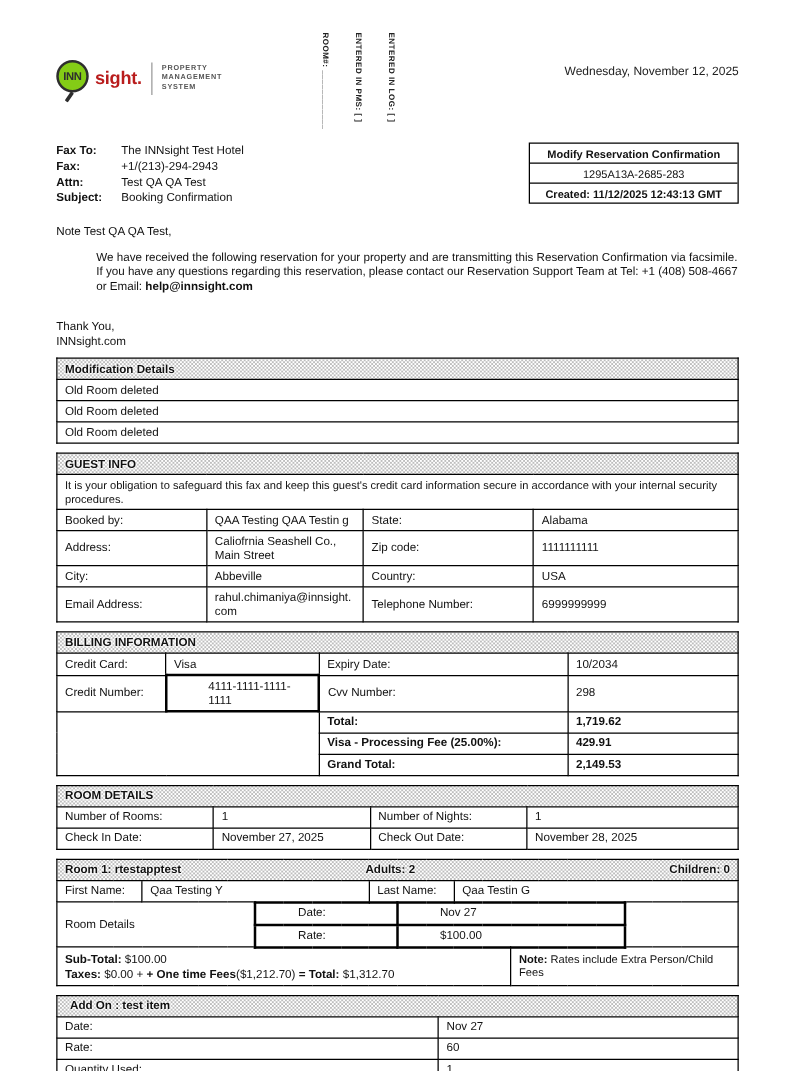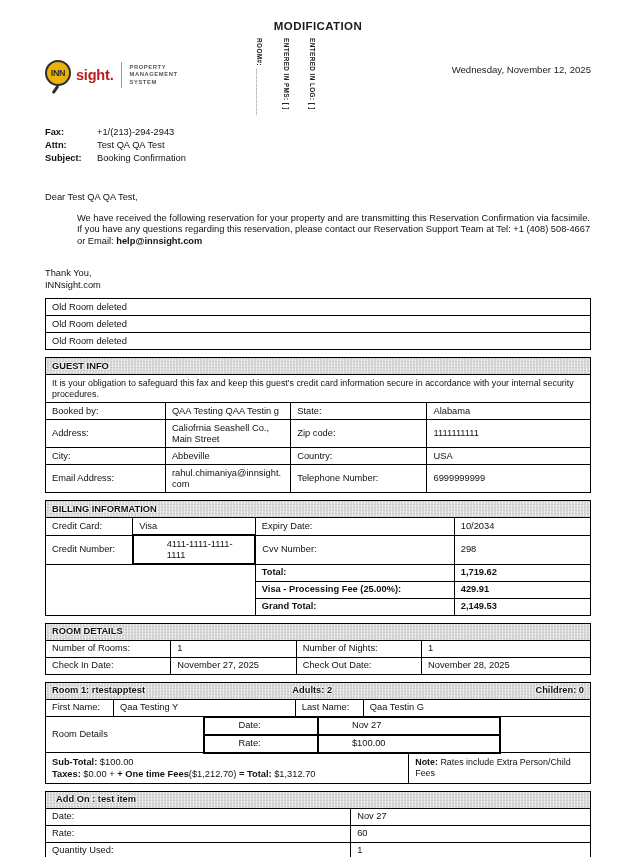--- a/index.html
+++ b/index.html
@@ -8,21 +8,21 @@
   .page { position:relative; width:635px; height:857px; background:#fff; overflow:hidden; }
   .content { padding: 20px 44px 0 45px; }
 
   .doc-title { text-align:center; font-weight:bold; font-size:11.5px; letter-spacing:.4px; color:#1a1a1a; }
 
   
   .header-zone { position:relative; height:86px; margin-top:6px; }
   .logo { position:absolute; left:0; top:22px; display:flex; align-items:center; }
   .lens-wrap { position:relative; width:30px; height:30px; }
   .lens { position:absolute; left:0; top:0; width:26px; height:26px; border:2.5px solid #2e2e2e; border-radius:50%;
-          display:flex; align-items:center; justify-content:center; font-weight:bold; font-size:9px; letter-spacing:-.3px; color:#2e2e2e; background:#eab308; }
+          display:flex; align-items:center; justify-content:center; font-weight:bold; font-size:9px; letter-spacing:-.3px; color:#2e2e2e; background:#84cc16; }
   .lens-handle { position:absolute; left:9px; top:25px; width:3px; height:9px; background:#2e2e2e; transform:rotate(35deg); border-radius:1px; }
   .logo-sight { font-size:14.5px; font-weight:bold; color:#b91c1c; margin-left:1px; letter-spacing:-.2px; }
   .logo-sep { width:1px; height:26px; background:#999; margin:0 7px 0 8px; }
   .logo-tagline { font-size:5.8px; letter-spacing:.6px; color:#555; line-height:7.5px; font-weight:bold; }
   .stamp { position:absolute; top:0; writing-mode:vertical-rl; font-size:6.4px; font-weight:bold; letter-spacing:.4px; color:#222; white-space:nowrap; }
   .stamp-room { left:211px; }
   .stamp-pms  { left:238px; }
   .stamp-log  { left:264px; }
   .date-line { position:absolute; right:0; top:26px; font-size:9.6px; color:#222; }
 
@@ -57,21 +57,20 @@
   .head-flex .mid { margin-right:56px; }
 
   .room-foot { font-size:9.3px; line-height:12px; }
 </style>
 </head>
 <body>
 
 <div class="page">
   <div class="content">
 
-    <div class="doc-title">MODIFICATION</div>
 
     <div class="header-zone">
       <div class="logo">
         <div class="lens-wrap">
           <div class="lens">
               <span>INN</span>
             </div>
           <div class="lens-handle"></div>
         </div>
         <span class="logo-sight">sight.</span>
@@ -84,42 +83,53 @@
       </div>
       <div class="stamp stamp-room">ROOM#: ____________</div>
       <div class="stamp stamp-pms">ENTERED IN PMS: [   ]</div>
       <div class="stamp stamp-log">ENTERED IN LOG: [   ]</div>
       <div class="date-line">Wednesday, November 12, 2025</div>
     </div>
 
     <div class="fax-zone">
       <div>
         <div class="fax-row">
+          <span class="fax-label">Fax To:</span><span>The INNsight Test Hotel</span>
+        </div>
+        <div class="fax-row">
           <span class="fax-label">Fax:</span><span>+1/(213)-294-2943</span>
         </div>
         <div class="fax-row">
           <span class="fax-label">Attn:</span><span>Test QA QA Test</span>
         </div>
         <div class="fax-row">
           <span class="fax-label">Subject:</span><span>Booking Confirmation</span>
         </div>
       </div>
+      <div class="conf-box">
+        <div class="row conf-bold">Modify Reservation Confirmation</div>
+        <div class="row">1295A13A-2685-283</div>
+        <div class="row conf-bold">Created: 11/12/2025 12:43:13 GMT</div>
+      </div>
     </div>
 
     <div class="letter">
-      <div>Dear Test QA QA Test,</div>
+      <div>Note Test QA QA Test,</div>
       <p><span>We have received the following reservation for your property and are transmitting this Reservation Confirmation via facsimile. If you have any questions regarding this reservation, please contact our Reservation Support Team at Tel: +1 (408) 508-4667 or Email: </span><span class="bold">help@innsight.com</span></p>
       <div class="sig">
         <div>Thank You,</div>
         <div>INNsight.com</div>
       </div>
     </div>
 
     <table class="sec">
       <tbody>
+          <tr>
+            <td class="sec-head">Modification Details</td>
+          </tr>
       <tr>
             <td>Old Room deleted</td>
           </tr>
       <tr>
             <td>Old Room deleted</td>
           </tr>
       <tr>
             <td>Old Room deleted</td>
           </tr>
     </tbody>

